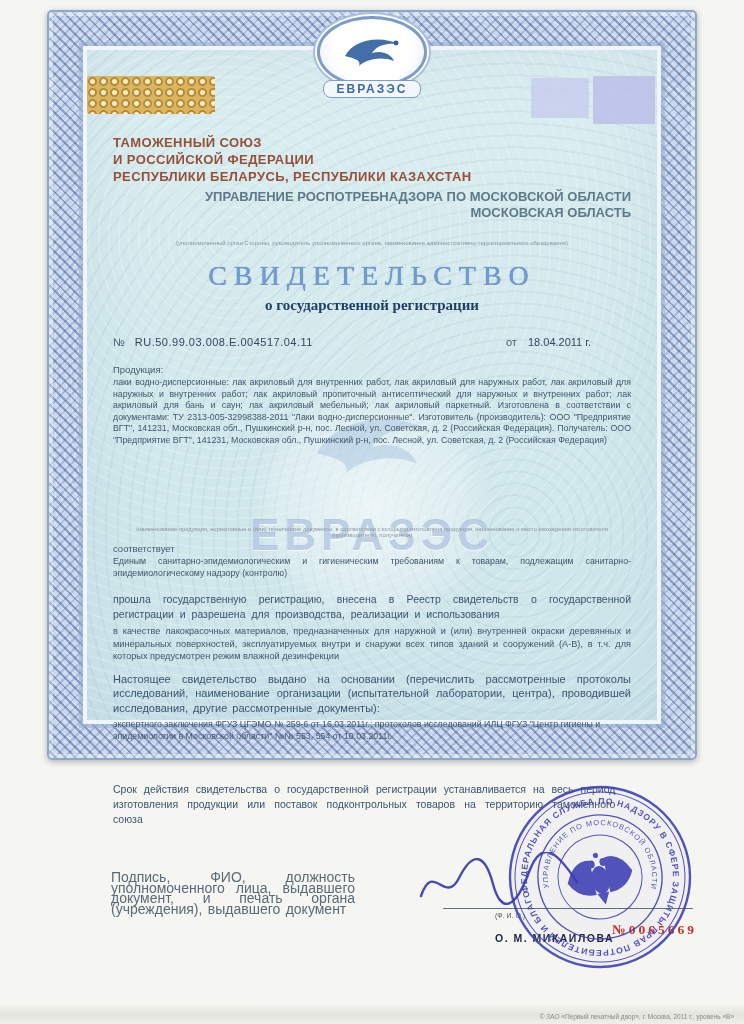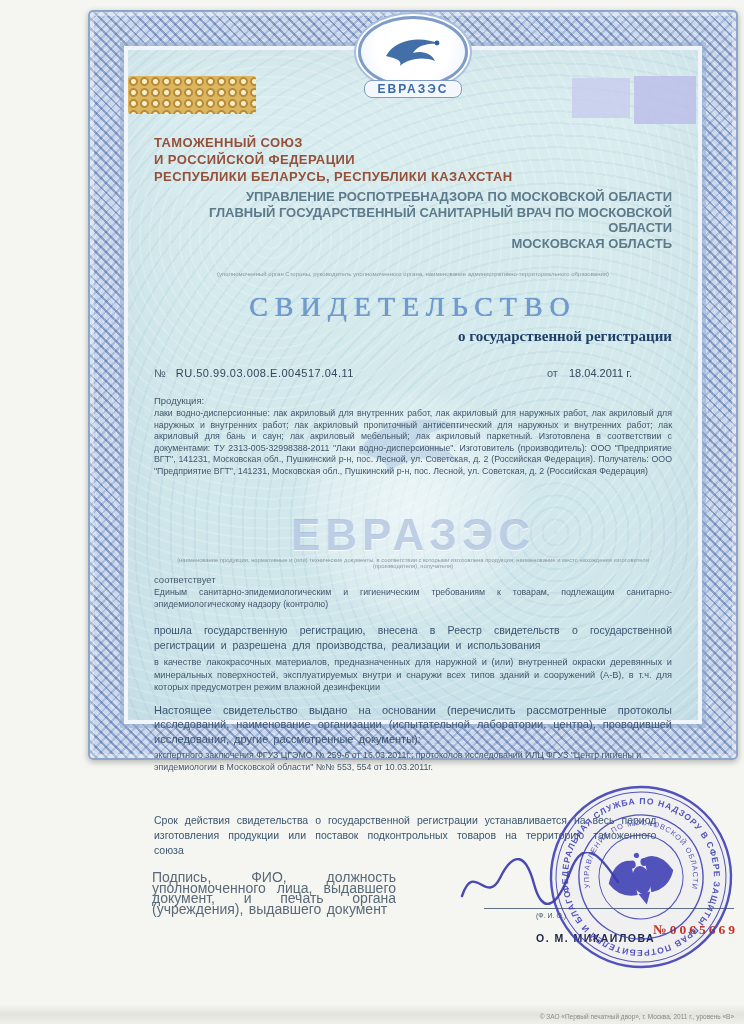--- a/index.html
+++ b/index.html
@@ -3,21 +3,21 @@
 <meta charset="utf-8">
 <style>
   html,body{margin:0;padding:0;}
   body{
     width:744px;height:1024px;position:relative;overflow:hidden;
     background:#f5f5f1;
     font-family:"Liberation Sans", sans-serif;
   }
   
   .cert{
-    position:absolute;left:47px;top:10px;width:650px;height:750px;margin-left:41px;
+    position:absolute;left:47px;top:10px;width:650px;height:750px;
   }
   .cert-frame{
     position:absolute;inset:0;border-radius:5px;
     background-color:#aebfdc;
     background-image:
       repeating-linear-gradient(45deg, rgba(92,122,174,.55) 0 2px, rgba(230,238,250,.35) 2px 7px),
       repeating-linear-gradient(-45deg, rgba(92,122,174,.45) 0 2px, rgba(230,238,250,.25) 2px 7px),
       repeating-radial-gradient(circle at 50% 50%, rgba(255,255,255,.4) 0 1px, transparent 1px 5px);
     box-shadow: inset 0 0 0 2px #8fa6cc, inset 0 0 0 6px rgba(255,255,255,.35), 0 2px 6px rgba(0,0,0,.28);
   }
@@ -65,21 +65,21 @@
   
   .content{position:absolute;inset:40px;padding:84px 26px 0;z-index:2;color:#41566b;}
   .hdr-union{ text-align:left;font-weight:bold;font-size:13px;line-height:17px;color:#95503a;letter-spacing:.4px;}
   .hdr-auth{ text-align:right;font-weight:600;font-size:13px;line-height:15.5px;color:#5d7a8a;margin-top:4px;}
   .hdr-note{ text-align:center;font-size:6px;color:#8a97a0;margin-top:20px;}
   .main-title{
     margin-top:14px;text-align:center;font-family:"Liberation Serif", serif;
     font-size:28px;font-weight:normal;letter-spacing:7px;color:#6f9ccf;
     text-shadow:0 0 1px #3d6ca8, 0 1px 0 rgba(255,255,255,.65);
   }
-  .sub-title{margin-top:5px;text-align:right;font-family:"Liberation Serif", serif;font-size:15px;font-weight:bold;color:#1f3f66;}
+  .sub-title{margin-top:5px;text-align:center;font-family:"Liberation Serif", serif;font-size:15px;font-weight:bold;color:#1f3f66;}
   .num-row{margin-top:22px;display:flex;align-items:baseline;font-size:11px;color:#33475c;}
   .num-label{margin-right:10px;color:#4a5c6e;}
   .num-value{letter-spacing:.5px;}
   .date-group{margin-left:auto;margin-right:40px;}
   .date-label{margin-right:8px;color:#4a5c6e;}
   .sec-label{margin-top:16px;font-size:9.5px;color:#44586c;}
   .body-text{font-size:8.8px;line-height:11.5px;text-align:justify;color:#41566b;margin-top:2px;}
   .tiny-note{font-size:5.8px;color:#8a97a0;text-align:center;margin-top:80px;}
   .conform-label{font-size:9.5px;margin-top:5px;color:#44586c;}
   .reg-statement{margin-top:13px;font-size:10.5px;line-height:15px;text-align:justify;word-spacing:3px;color:#3b5570;}
@@ -129,21 +129,20 @@
   </div>
 
   <div class="content">
     <div class="hdr-union">
       <div>ТАМОЖЕННЫЙ СОЮЗ</div>
       <div>И РОССИЙСКОЙ ФЕДЕРАЦИИ</div>
       <div>РЕСПУБЛИКИ БЕЛАРУСЬ, РЕСПУБЛИКИ КАЗАХСТАН</div>
     </div>
     <div class="hdr-auth">
       <div>УПРАВЛЕНИЕ РОСПОТРЕБНАДЗОРА ПО МОСКОВСКОЙ ОБЛАСТИ</div>
-      <div>ГЛАВНЫЙ ГОСУДАРСТВЕННЫЙ САНИТАРНЫЙ ВРАЧ ПО МОСКОВСКОЙ ОБЛАСТИ</div>
       <div>МОСКОВСКАЯ ОБЛАСТЬ</div>
     </div>
     <div class="hdr-note">(уполномоченный орган Стороны, руководитель уполномоченного органа, наименование административно-территориального образования)</div>
 
     <div class="main-title">СВИДЕТЕЛЬСТВО</div>
     <div class="sub-title">о государственной регистрации</div>
 
     <div class="num-row">
       <span class="num-label">№</span>
       <span class="num-value">RU.50.99.03.008.Е.004517.04.11</span>

